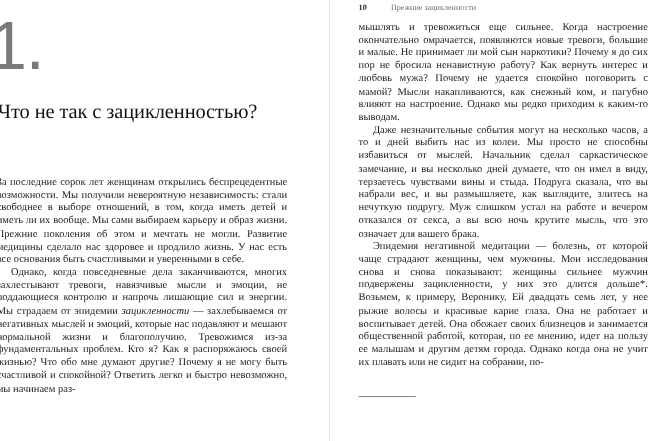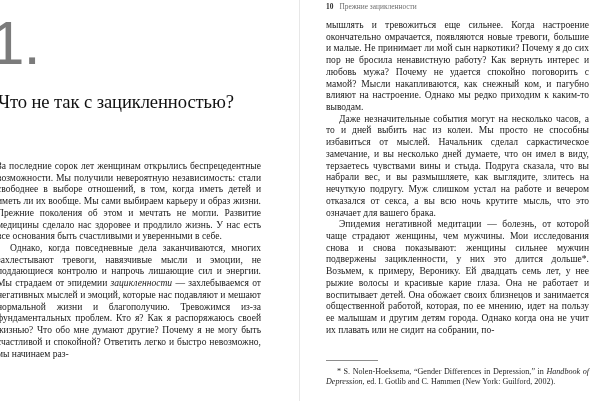--- a/index.html
+++ b/index.html
@@ -93,21 +93,21 @@
     left: 26px;
     top: 2px;
     font-size: 7.4px;
     line-height: 10px;
     color: #6f6f6f;
     white-space: nowrap;
   }
   .running-head .folio {
     font-weight: bold;
     color: #2a2a2a;
-    margin-right: 6px;
+    margin-right: 22px;
   }
   .right-body {
     position: absolute;
     left: 26px;
     top: 19px;
     width: 263px;
     font-size: 9.55px;
     line-height: 11.72px;
     text-align: justify;
     text-justify: inter-word;
@@ -168,18 +168,17 @@
     </div>
 
     <div class="right-body">
       <p>мышлять и тревожиться еще сильнее. Когда настроение окончательно омрачается, появляются новые тревоги, большие и малые. Не принимает ли мой сын наркотики? Почему я до сих пор не бросила ненавистную работу? Как вернуть интерес и любовь мужа? Почему не удается спокойно поговорить с мамой? Мысли накапливаются, как снежный ком, и пагубно влияют на настроение. Однако мы редко приходим к каким-то выводам.</p>
       <p>Даже незначительные события могут на несколько часов, а то и дней выбить нас из колеи. Мы просто не способны избавиться от мыслей. Начальник сделал саркастическое замечание, и вы несколько дней думаете, что он имел в виду, терзаетесь чувствами вины и стыда. Подруга сказала, что вы набрали вес, и вы размышляете, как выглядите, злитесь на нечуткую подругу. Муж слишком устал на работе и вечером отказался от секса, а вы всю ночь крутите мысль, что это означает для вашего брака.</p>
       <p>Эпидемия негативной медитации — болезнь, от которой чаще страдают женщины, чем мужчины. Мои исследования снова и снова показывают: женщины сильнее мужчин подвержены зацикленности, у них это длится дольше*. Возьмем, к примеру, Веронику. Ей двадцать семь лет, у нее рыжие волосы и красивые карие глаза. Она не работает и воспитывает детей. Она обожает своих близнецов и занимается общественной работой, которая, по ее мнению, идет на пользу ее малышам и другим детям города. Однако когда она не учит их плавать или не сидит на собрании, по-</p>
     </div>
 
     <div class="footnote-wrap">
       <div class="footnote-rule"></div>
-      <div class="footnote"><span>*</span><span> S. Nolen-Hoeksema, “Gender Differences in Depression,” in </span><em>Handbook of Depression</em><span>, ed. I. Gotlib and C. Hammen (New York: Guilford, 2002).</span></div>
     </div>
 
   </div>
 
 </div>
 
 </body></html>

